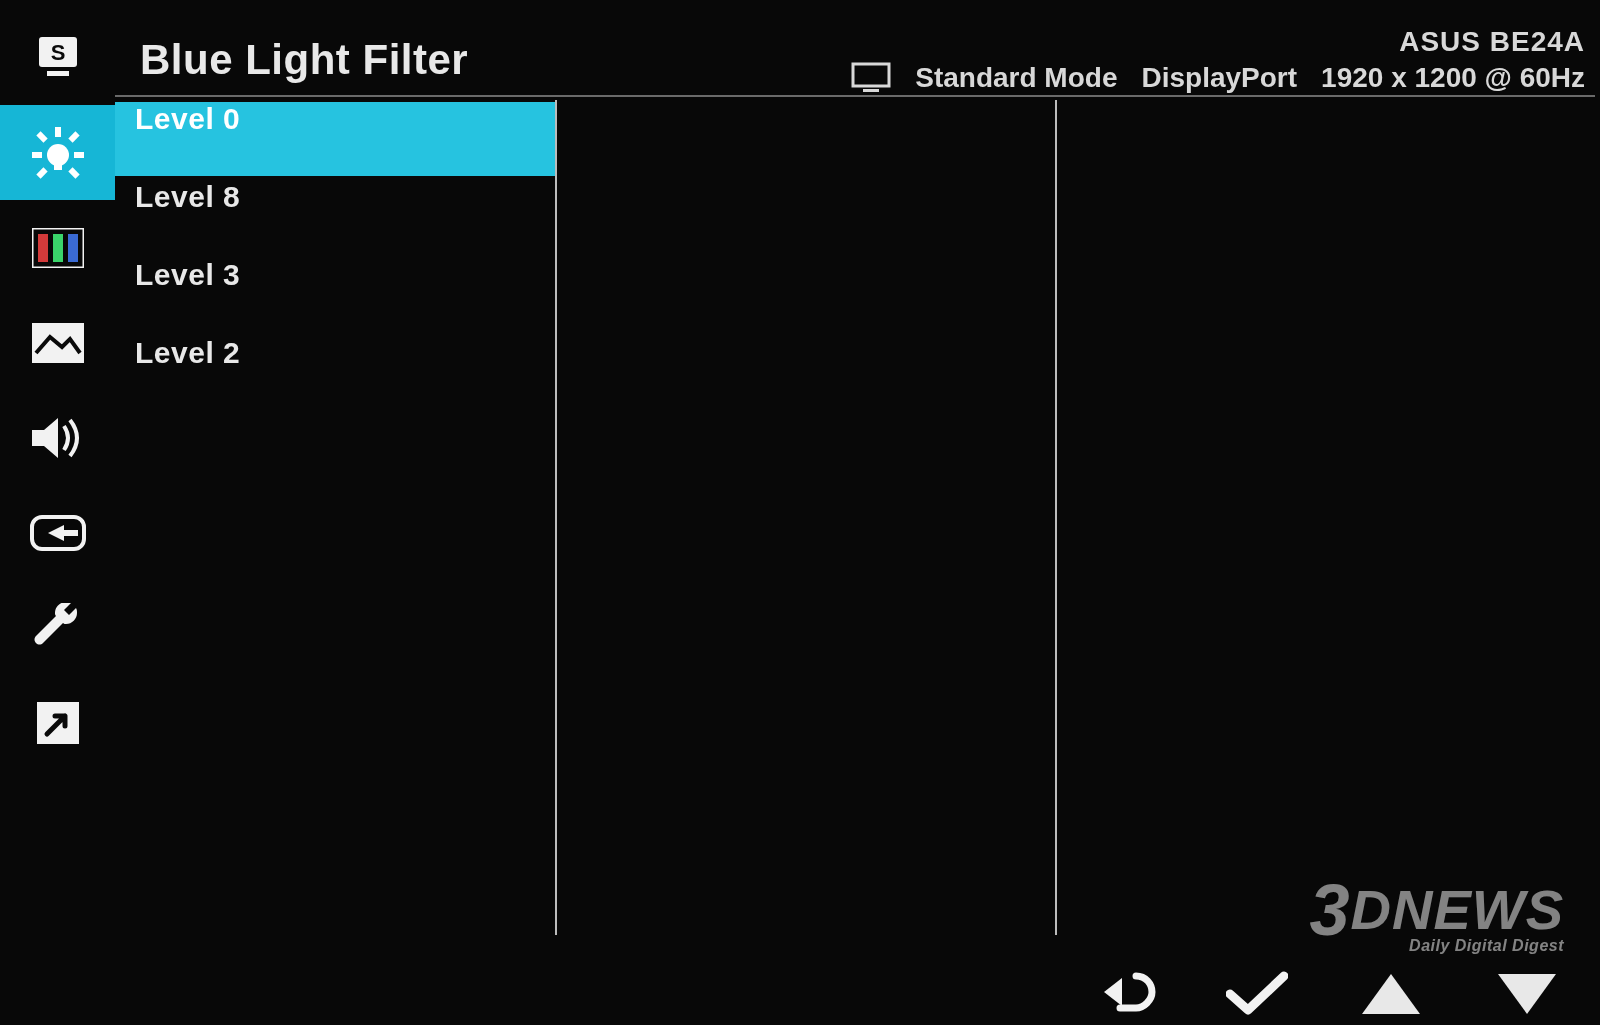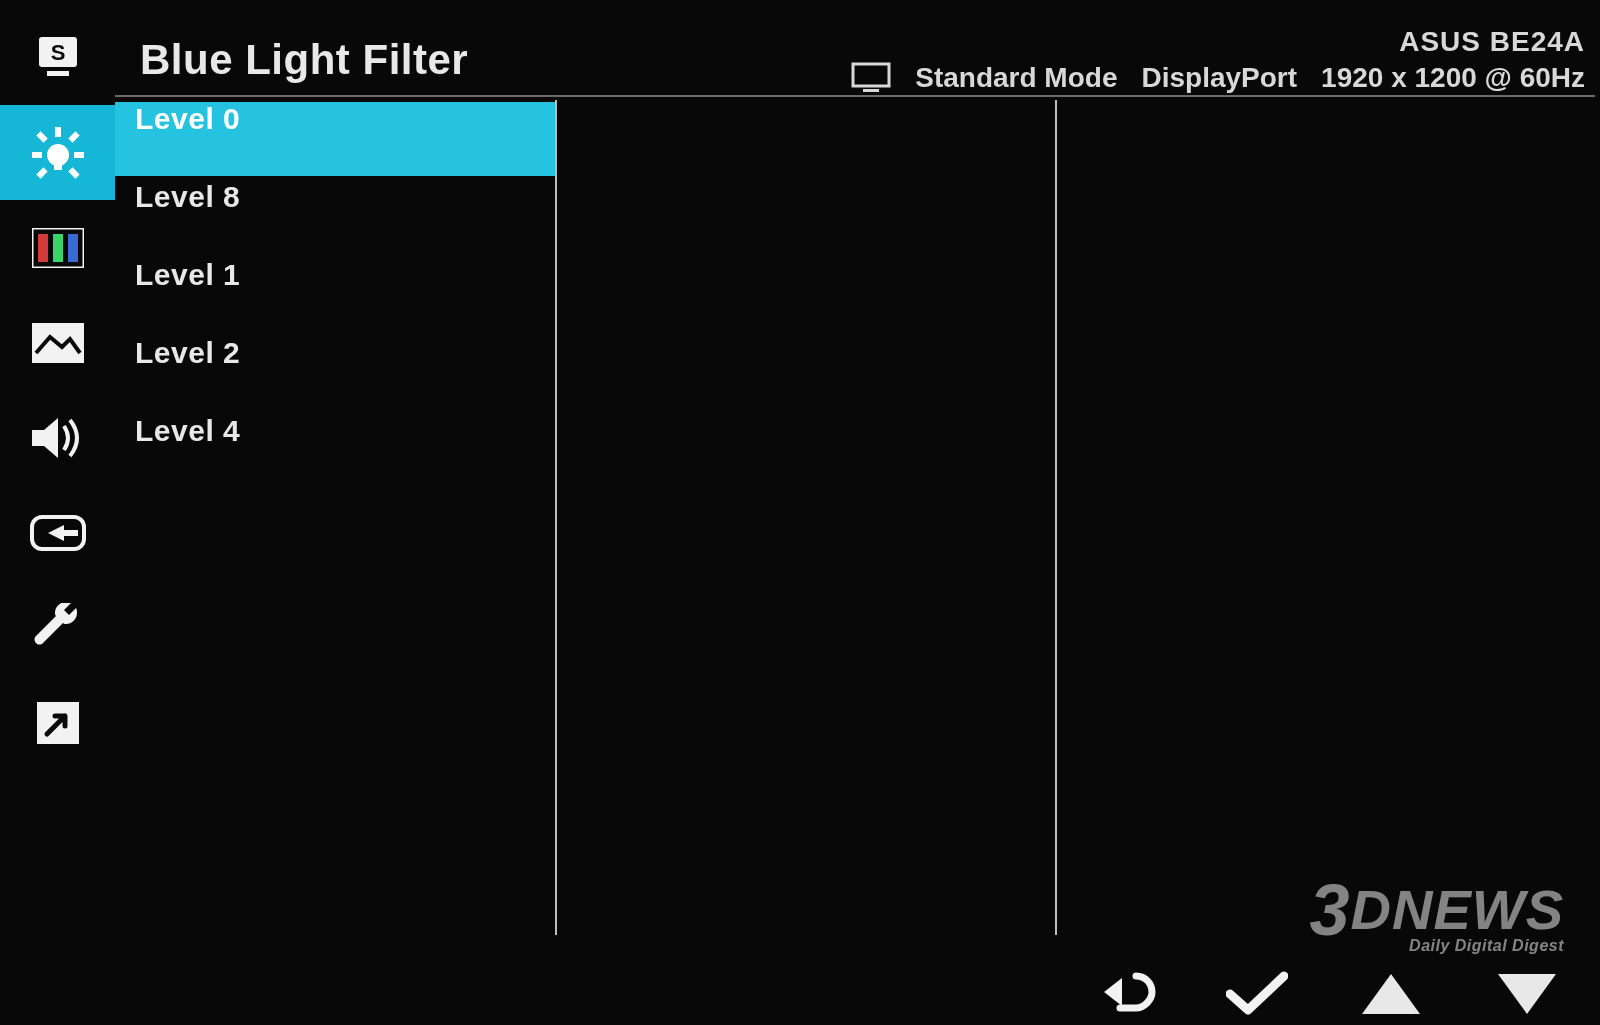--- a/index.html
+++ b/index.html
@@ -181,27 +181,24 @@
   <div class="content">
     <div class="col1">
       <div class="opt-list">
         <div class="opt selected">
             <span>Level 0</span>
           </div>
         <div class="opt">
             <span>Level 8</span>
           </div>
         <div class="opt">
-            <span>Level 1</span>
+            <span>Level 3</span>
           </div>
         <div class="opt">
             <span>Level 2</span>
-          </div>
-        <div class="opt">
-            <span>Level 4</span>
           </div>
       </div>
     </div>
     <div class="col-divider1"></div>
     <div class="col-divider2"></div>
   </div>
 
   <div class="nav-row">
     <span class="nav-btn">
       <span>

